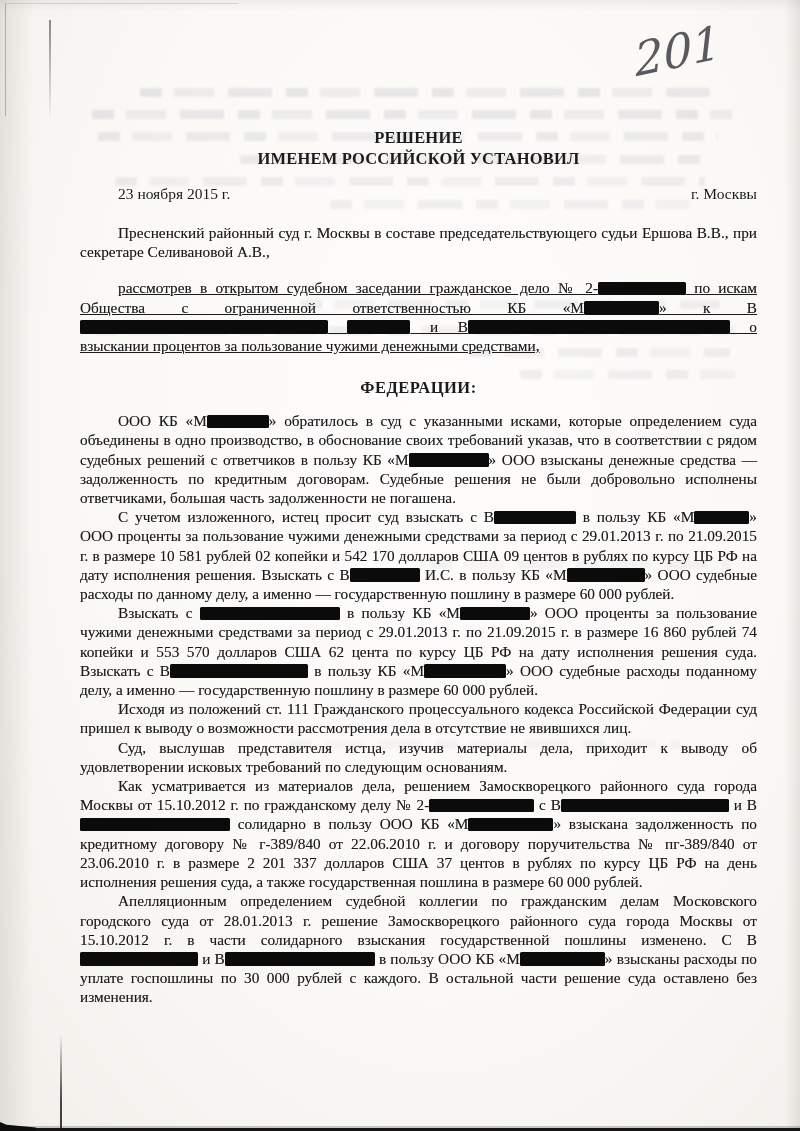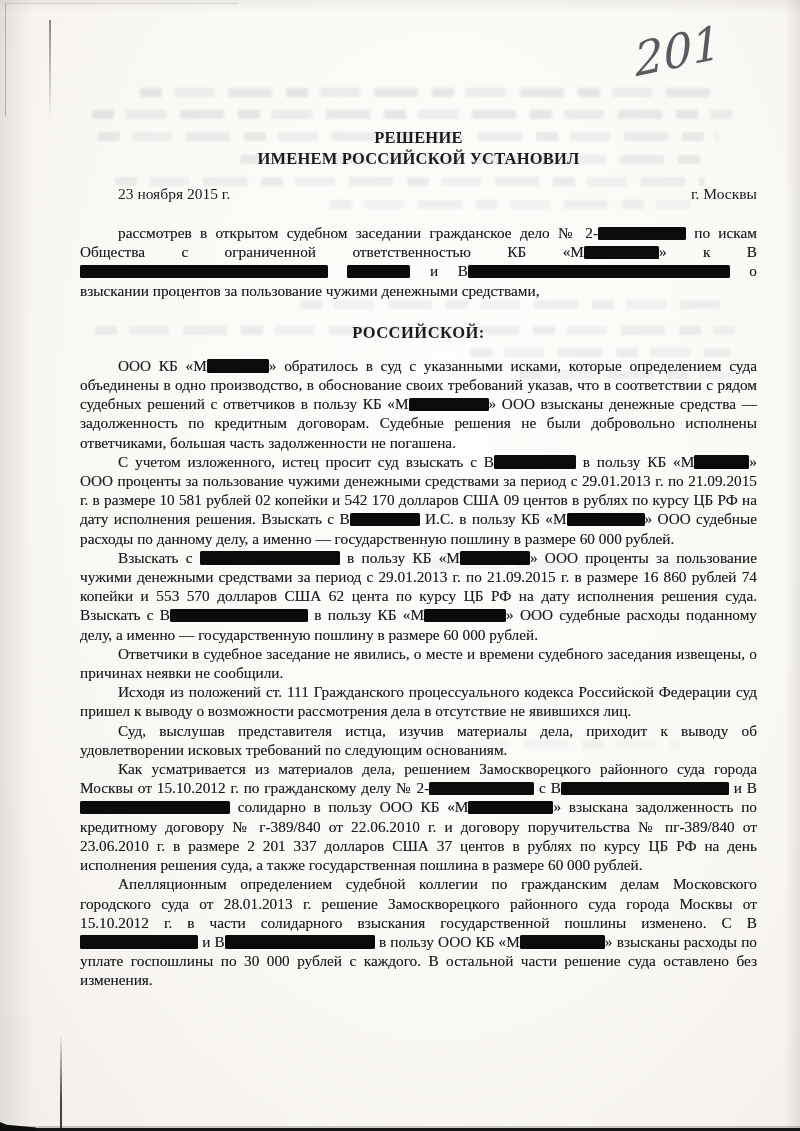--- a/index.html
+++ b/index.html
@@ -52,21 +52,21 @@
     font-size:46px;color:#3e3e46;opacity:.85;
     transform:rotate(-12deg) skewX(-8deg);letter-spacing:0px;
   }
 
   .content{position:absolute;left:80px;top:95px;width:677px;margin-top:32px;}
   .title-block{text-align:center;font-weight:bold;font-size:16.5px;line-height:21px;letter-spacing:.2px;}
   .date-row{display:flex;justify-content:space-between;margin-top:15px;padding-left:38px;font-size:15.5px;line-height:19px;}
   .paras p{margin:0;font-size:15.3px;line-height:19.2px;text-align:justify;text-indent:38px;
     text-shadow:0 0 .4px rgba(20,20,24,.45);}
   .paras[data-container="intro"]{margin-top:20px;}
-  .paras p.gap-before{margin-top:17px;}
+  .paras p.gap-before{margin-top:17px;text-decoration:underline;}
   .section-heading{text-align:center;font-weight:bold;font-size:16.5px;letter-spacing:.5px;
     margin:23px 0 13px;}
   .redaction{display:inline-block;height:13.5px;background:#0b0b0b;border-radius:1.5px;
     transform:translateY(2px);}
 </style>
 </head>
 <body>
 
 <div class="page">
 
@@ -97,30 +97,30 @@
       <div>РЕШЕНИЕ</div>
       <div>ИМЕНЕМ РОССИЙСКОЙ УСТАНОВИЛ</div>
     </div>
 
     <div class="date-row">
       <span>23 ноября 2015 г.</span>
       <span>г. Москвы</span>
     </div>
 
     <div class="paras" data-container="intro">
+        <p>Пресненский районный суд г. Москвы в составе председательствующего судьи Ершова В.В., при секретаре Селивановой А.В.,</p>
         <p class="gap-before">рассмотрев в открытом судебном заседании гражданское дело № 2-<span class="redaction" style="width: 88px;"></span> по искам Общества с ограниченной ответственностью КБ «М<span class="redaction" style="width: 75px;"></span>» к В<span class="redaction" style="width: 248px;"></span> <span class="redaction" style="width: 63px;"></span> и В<span class="redaction" style="width: 262px;"></span> о взыскании процентов за пользование чужими денежными средствами,</p>
       </div>
 
-    <div class="section-heading">РОССИЙСКОЙ:</div>
+    <div class="section-heading">ФЕДЕРАЦИИ:</div>
 
     <div class="paras" data-container="main">
         <p>ООО КБ «М<span class="redaction" style="width: 62px;"></span>» обратилось в суд с указанными исками, которые определением суда объединены в одно производство, в обоснование своих требований указав, что в соответствии с рядом судебных решений с ответчиков в пользу КБ «М<span class="redaction" style="width: 80px;"></span>» ООО взысканы денежные средства — задолженность по кредитным договорам. Судебные решения не были добровольно исполнены ответчиками, большая часть задолженности не погашена.</p>
         <p>С учетом изложенного, истец просит суд взыскать с В<span class="redaction" style="width: 82px;"></span> в пользу КБ «М<span class="redaction" style="width: 55px;"></span>» ООО проценты за пользование чужими денежными средствами за период с 29.01.2013 г. по 21.09.2015 г. в размере 10 581 рублей 02 копейки и 542 170 долларов США 09 центов в рублях по курсу ЦБ РФ на дату исполнения решения. Взыскать с В<span class="redaction" style="width: 70px;"></span> И.С. в пользу КБ «М<span class="redaction" style="width: 78px;"></span>» ООО судебные расходы по данному делу, а именно — государственную пошлину в размере 60 000 рублей.</p>
         <p>Взыскать с <span class="redaction" style="width: 140px;"></span> в пользу КБ «М<span class="redaction" style="width: 70px;"></span>» ООО проценты за пользование чужими денежными средствами за период с 29.01.2013 г. по 21.09.2015 г. в размере 16 860 рублей 74 копейки и 553 570 долларов США 62 цента по курсу ЦБ РФ на дату исполнения решения суда. Взыскать с В<span class="redaction" style="width: 138px;"></span> в пользу КБ «М<span class="redaction" style="width: 82px;"></span>» ООО судебные расходы поданному делу, а именно — государственную пошлину в размере 60 000 рублей.</p>
-        <p>Ответчики в судебное заседание не явились, о месте и времени судебного заседания извещены, о причинах неявки не сообщили.</p>
         <p>Исходя из положений ст. 111 Гражданского процессуального кодекса Российской Федерации суд пришел к выводу о возможности рассмотрения дела в отсутствие не явившихся лиц.</p>
         <p>Суд, выслушав представителя истца, изучив материалы дела, приходит к выводу об удовлетворении исковых требований по следующим основаниям.</p>
         <p>Как усматривается из материалов дела, решением Замоскворецкого районного суда города Москвы от 15.10.2012 г. по гражданскому делу № 2-<span class="redaction" style="width: 105px;"></span> с В<span class="redaction" style="width: 168px;"></span> и В<span class="redaction" style="width: 150px;"></span> солидарно в пользу ООО КБ «М<span class="redaction" style="width: 85px;"></span>» взыскана задолженность по кредитному договору № г-389/840 от 22.06.2010 г. и договору поручительства № пг-389/840 от 23.06.2010 г. в размере 2 201 337 долларов США 37 центов в рублях по курсу ЦБ РФ на день исполнения решения суда, а также государственная пошлина в размере 60 000 рублей.</p>
         <p>Апелляционным определением судебной коллегии по гражданским делам Московского городского суда от 28.01.2013 г. решение Замоскворецкого районного суда города Москвы от 15.10.2012 г. в части солидарного взыскания государственной пошлины изменено. С В<span class="redaction" style="width: 118px;"></span> и В<span class="redaction" style="width: 150px;"></span> в пользу ООО КБ «М<span class="redaction" style="width: 85px;"></span>» взысканы расходы по уплате госпошлины по 30 000 рублей с каждого. В остальной части решение суда оставлено без изменения.</p>
       </div>
 
   </div>
 
   <div class="corner-lines"></div>
   <div class="scratch-top"></div>

